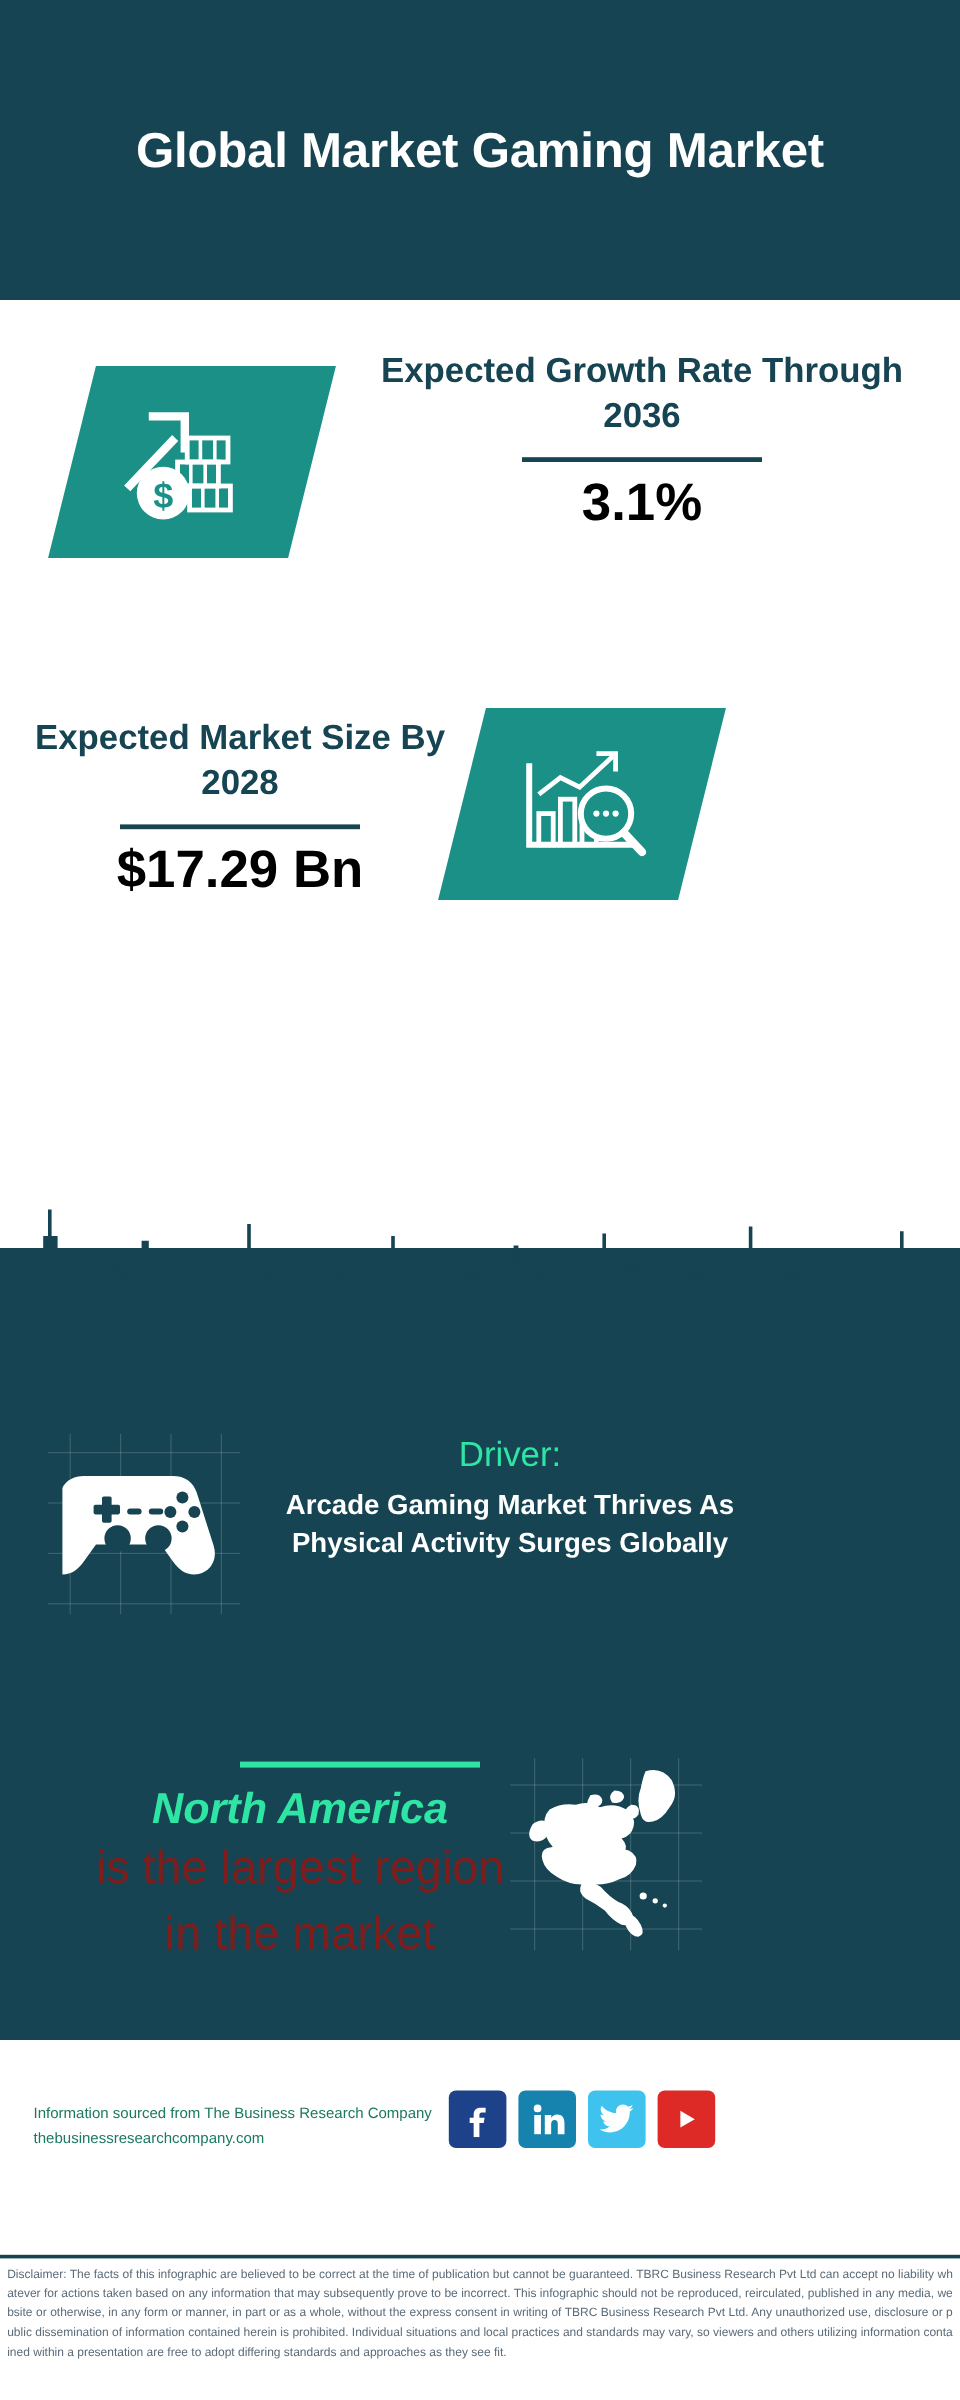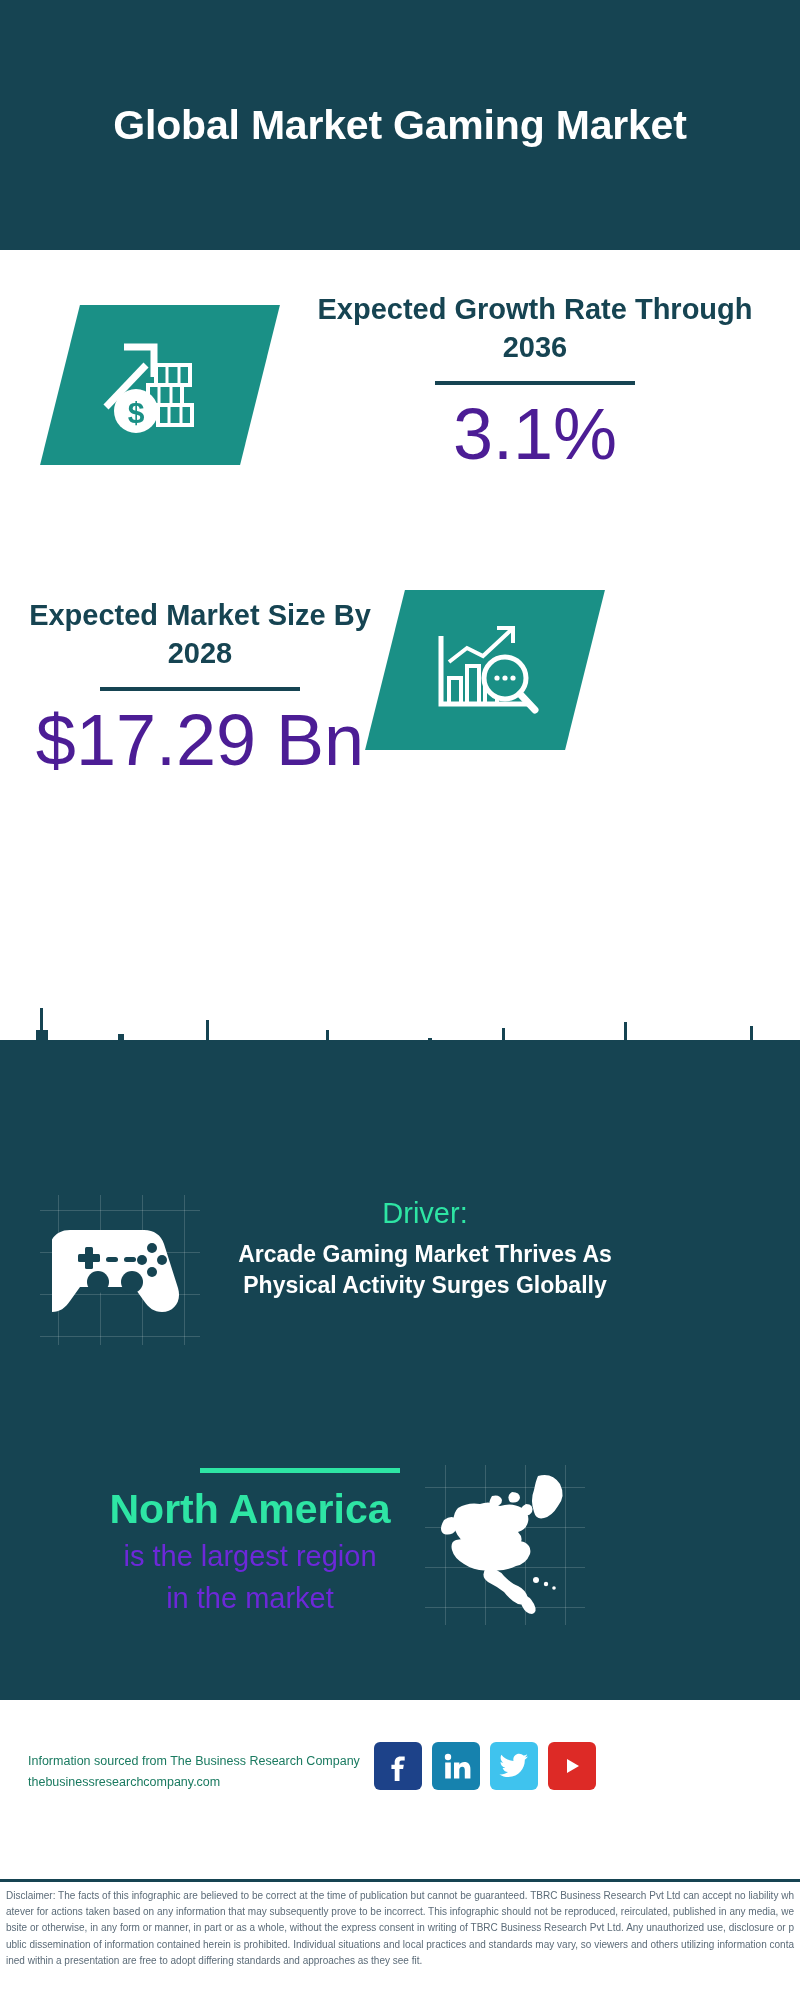--- a/index.html
+++ b/index.html
@@ -38,21 +38,21 @@
   .para-inner { transform:skewX(14deg); display:flex; align-items:center; justify-content:center; }
   .s1-badge-wrap { position:absolute; left:60px; top:55px; }
   .s1-text { position:absolute; left:285px; top:40px; width:500px; text-align:center; }
   .stat-label {
     color:#164452; font-size:29px; font-weight:bold; line-height:1.32;
   }
   .rule-dark {
     width:200px; height:4px; background:#164452; margin:14px auto 10px auto;
   }
   .stat-value {
-    color:#4c1d95; font-size:72px; font-weight:normal; line-height:1.1;
+    color:#000000; font-size:44px; font-weight:bold; line-height:1.1;
   }
 
   
   .stat2 { position:absolute; top:560px; left:0; width:800px; height:240px; }
   .s2-text { position:absolute; left:20px; top:10px; width:360px; text-align:center;margin-top:26px; }
   .s2-badge-wrap { position:absolute; left:385px; top:30px; }
 
   
   .dark-panel {
     position:absolute; top:1040px; left:0; width:800px; height:660px;
@@ -80,24 +80,24 @@
   }
 
   .divider-mint {
     position:absolute; left:200px; top:1468px;
     width:200px; height:5px; background:#2ee5a4;
   }
 
   
   .region-text { position:absolute; left:45px; top:1485px; width:410px; text-align:center; }
   .region-name {
-    color:#2ee5a4; font-size:41px; font-weight:bold; line-height:1.2;
+    color:#2ee5a4; font-size:36px; font-weight:bold; line-height:1.2;font-style:italic;
   }
   .region-sub {
-    color:#6d28d9; font-size:29px; font-weight:normal; line-height:1.3; margin-top:4px;
+    color:#7f1d1d; font-size:39px; font-weight:normal; line-height:1.3; margin-top:4px;
   }
   .map-wrap { position:absolute; left:425px; top:1465px; width:160px; height:160px; }
 
   
   .footer {
     position:absolute; top:1700px; left:0; width:800px; height:177px;
     background:#ffffff;
     display:flex; align-items:center;
   }
   .footer-top-rule {

